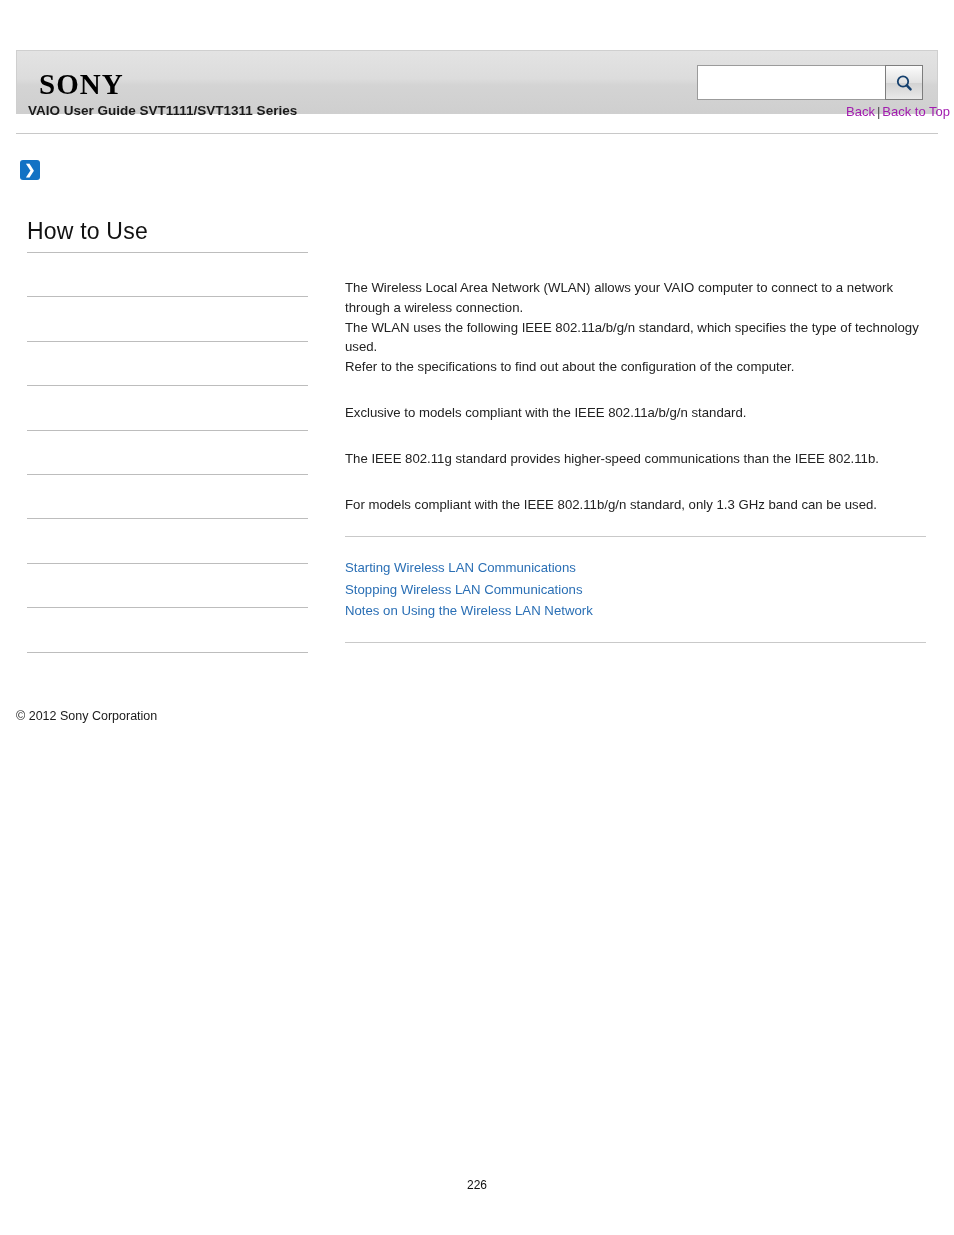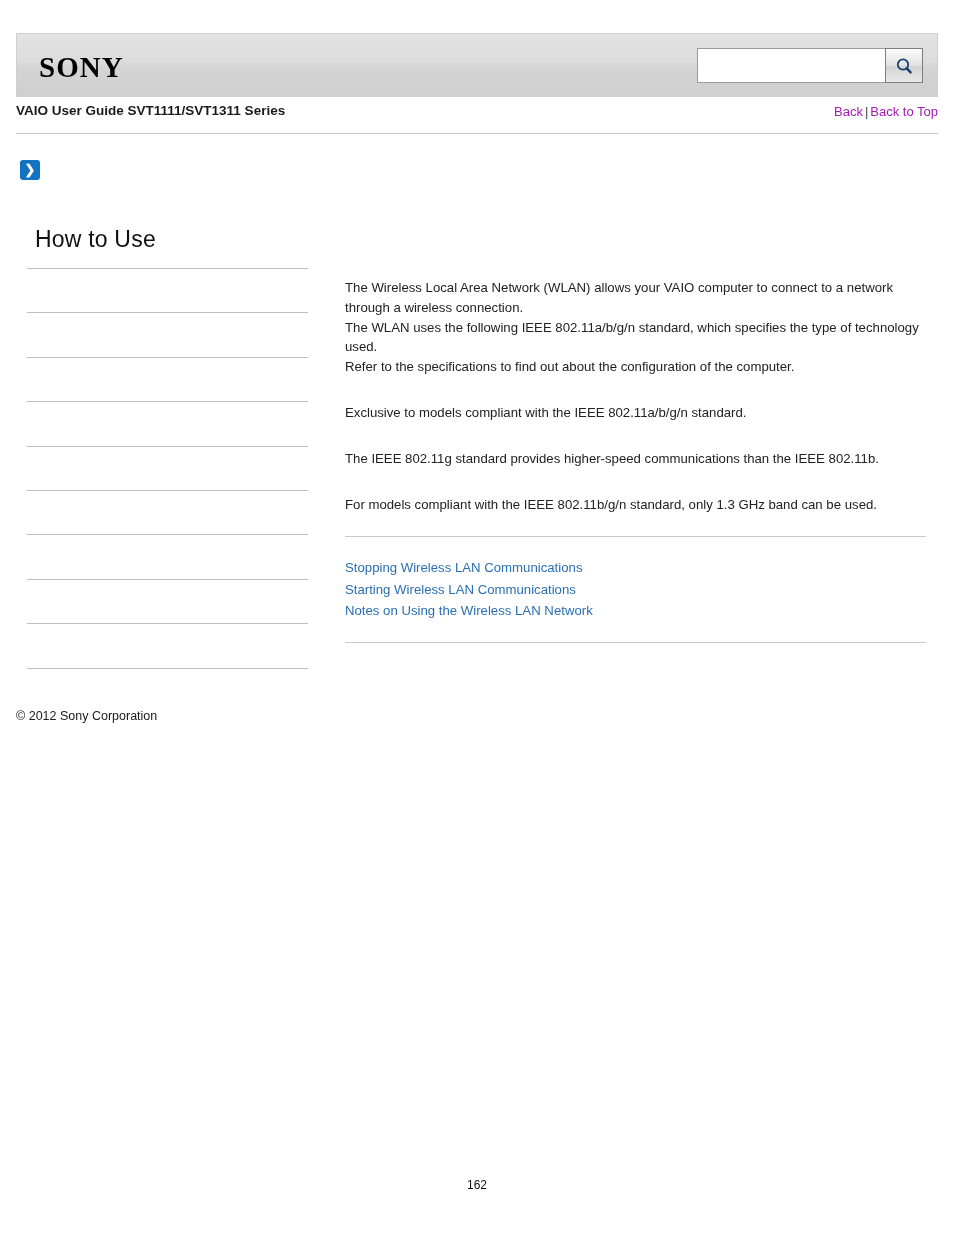--- a/index.html
+++ b/index.html
@@ -13,21 +13,21 @@
     font-family: "Liberation Sans", sans-serif;
     color: #000000;
     position: relative;
     overflow: hidden;
   }
 
   
   .header-bar {
     position: absolute;
     left: 16px;
-    top: 33px;
+    top: 50px;
     width: 922px;
     height: 64px;
     background: linear-gradient(to bottom, #e3e3e3 0%, #dcdcdc 45%, #d4d4d4 55%, #cfcfcf 100%);
     border: 1px solid #cfcfcf;
     box-sizing: border-box;
   }
   .sony-logo {
     position: absolute;
     left: 22px;
     top: 17px;
@@ -67,21 +67,21 @@
     align-items: center;
     justify-content: center;
     cursor: pointer;
     padding: 0;
   }
   .search-button svg { display: block; }
 
   
   .title-row {
     position: absolute;
-    left: 16px;
+    left: 28px;
     top: 103px;
     width: 922px;
     height: 24px;
   }
   .guide-title {
     position: absolute;
     left: 0;
     top: 0;
     font-size: 13.5px;
     font-weight: bold;
@@ -138,21 +138,21 @@
     left: 27px;
     top: 218px;
     width: 281px;
   }
   .howto-title {
     font-size: 23px;
     font-weight: normal;
     color: #111111;
     letter-spacing: 0.2px;
     padding-bottom: 7px;
-    margin: 8px;
+    margin: 0;
   }
   .left-rule {
     width: 281px;
     height: 1px;
     background: #bdbdbd;
   }
   .left-item {
     height: 44.4px;
     border-bottom: 1px solid #bdbdbd;
     box-sizing: border-box;
@@ -262,22 +262,22 @@
   <div class="spacer-26"></div>
   <p class="para">Exclusive to models compliant with the IEEE 802.11a/b/g/n standard.</p>
   <div class="spacer-26"></div>
   <p class="para">The IEEE 802.11g standard provides higher-speed communications than the IEEE 802.11b.</p>
   <div class="spacer-26"></div>
   <p class="para">For models compliant with the IEEE 802.11b/g/n standard, only 1.3 GHz band can be used.</p>
 
   <div class="content-rule"></div>
 
   <div class="link-list">
+    <a href="#">Starting Wireless LAN Communications</a>
     <a href="#">Stopping Wireless LAN Communications</a>
-    <a href="#">Starting Wireless LAN Communications</a>
     <a href="#">Notes on Using the Wireless LAN Network</a>
   </div>
 
   <div class="content-rule-bottom"></div>
 </div>
 
 <div class="copyright">© 2012 Sony Corporation</div>
-<div class="page-number">162</div>
+<div class="page-number">226</div>
 
 </body></html>

